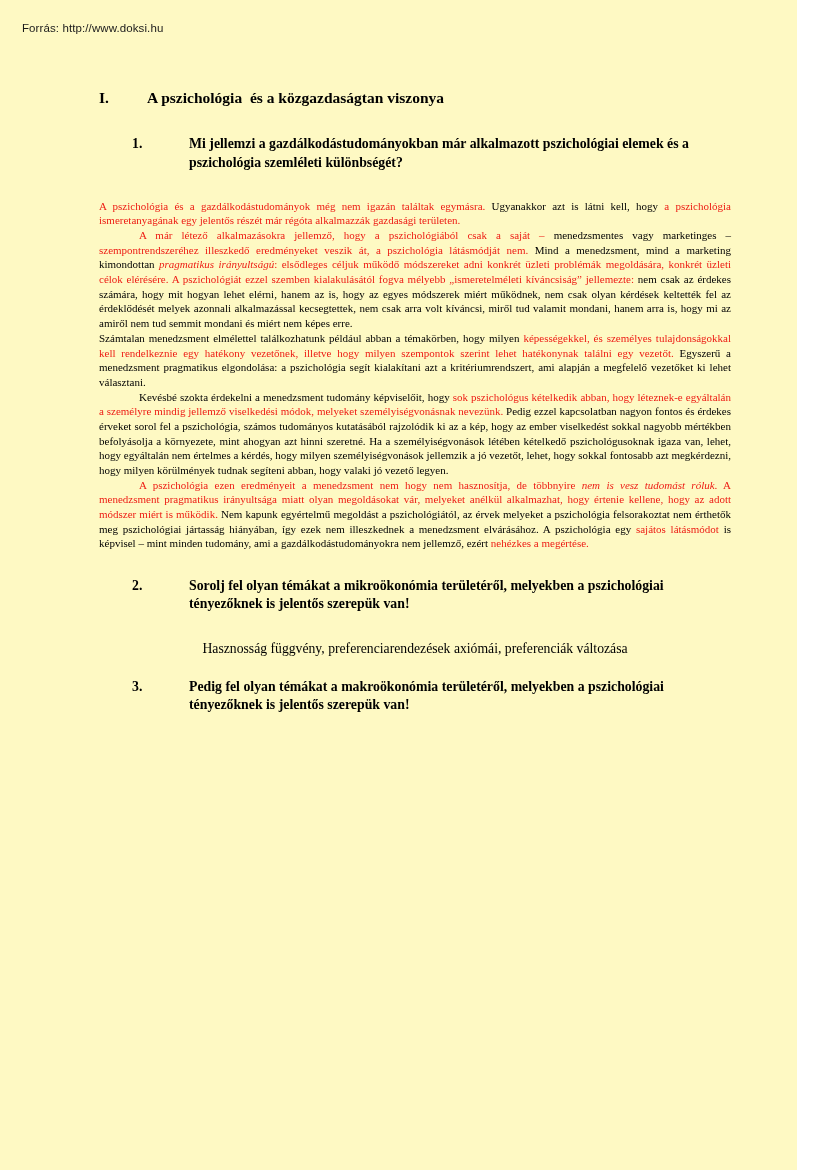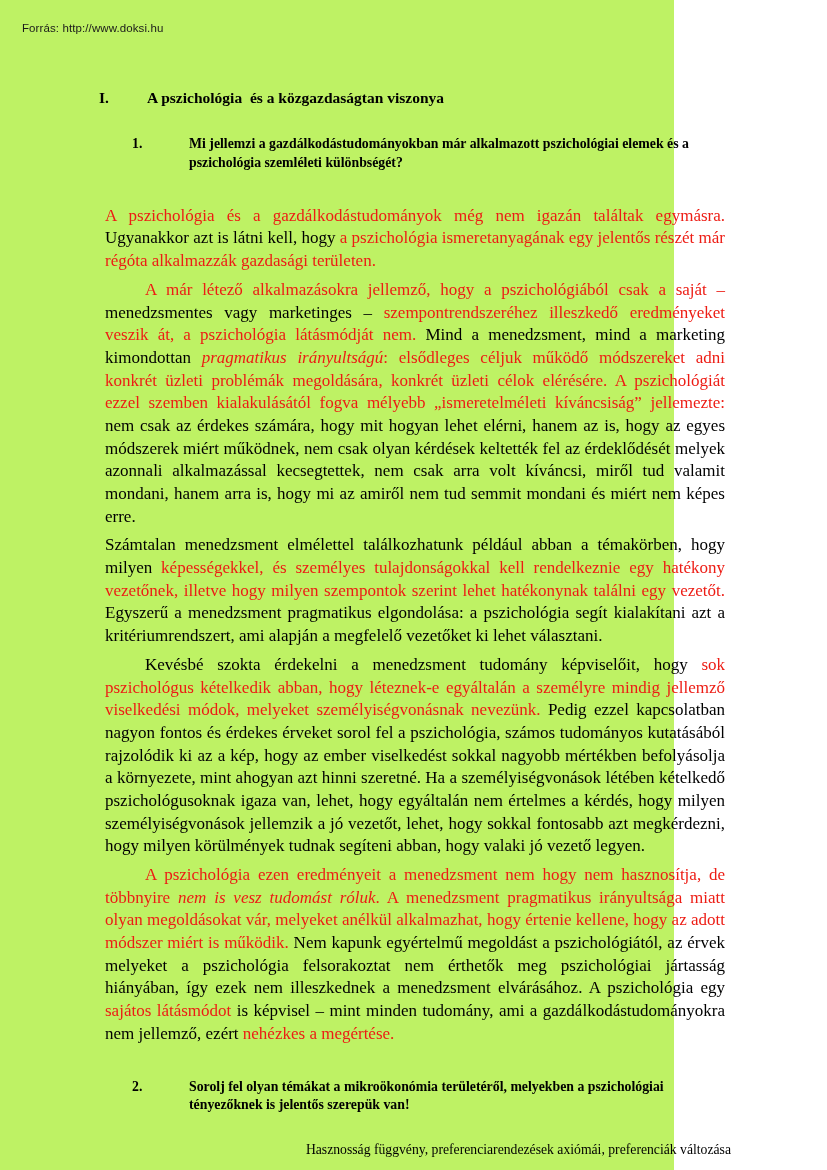--- a/index.html
+++ b/index.html
@@ -13,23 +13,23 @@
     height: 1170px;
     font-family: "Liberation Serif", "DejaVu Serif", serif;
     color: #000000;
     position: relative;
     overflow: hidden;
   }
 
   .page {
     position: absolute;
     left: 0; top: 0;
-    width: 674px;
+    width: 797px;
     height: 1170px;
-    background: #bef264;
+    background: #fef9c3;
   }
 
   
   .source-stamp {
     position: absolute;
     left: 22px;
     top: 22px;
     font-family: "Liberation Sans", "DejaVu Sans", sans-serif;
     font-size: 11.5px;
     color: #1a1a1a;
@@ -85,36 +85,36 @@
     flex: 0 0 25px;
   }
   .question .q-text {
     flex: 1 1 auto;
     text-align: left;
     margin-left: 32px;
   }
 
   
   .prose {
-    font-size: 17px;
+    font-size: 11px;
     line-height: 1.335;
     text-align: justify;
     text-justify: inter-word;
-    margin: 6px;
+    margin: 0;
     hyphens: none;
   }
   .prose.indent-first {
     text-indent: 40px;
   }
   .prose + .prose { margin-top: 0; }
 
   .plain {
     font-size: 13.7px;
     line-height: 1.335;
-    text-align: right;
+    text-align: center;
     margin: 0;
   }
 
   .r { color: #ed1c14; }
   .k { color: #000000; }
   .it { font-style: italic; }
 
   .gap-sm { height: 11px; }
   .gap-md { height: 19px; }
   .gap-lg { height: 26px; }

